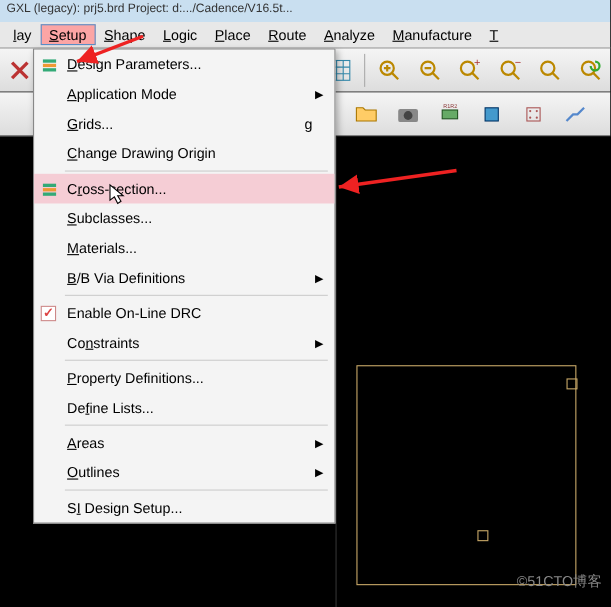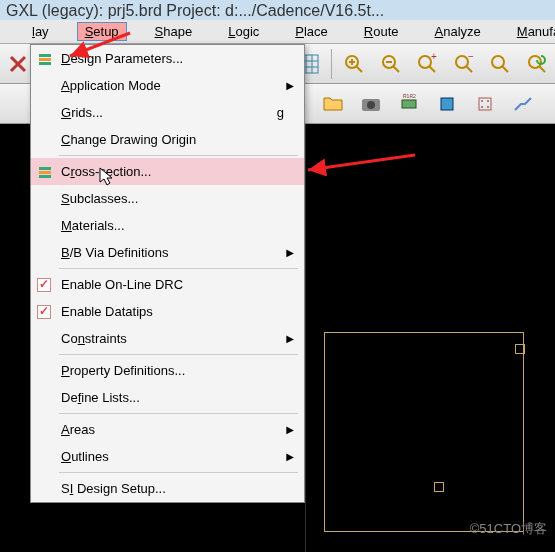--- a/index.html
+++ b/index.html
@@ -1,21 +1,21 @@
 <!DOCTYPE html>
 <html><head>
 <meta charset="utf-8">
 <style>
 * { margin: 0; padding: 0; box-sizing: border-box; font-family: "Segoe UI", Arial, sans-serif; }
 body { width: 555px; height: 552px; background: #000; overflow: hidden; position: relative; }
 
-.title-bar { background: #c9dff0; height: 20px; padding: 2px 6px; font-size: 16px; color: #333; white-space: nowrap; overflow: hidden; }
+.title-bar { background: #c9dff0; height: 20px; padding: 2px 6px; font-size: 11px; color: #333; white-space: nowrap; overflow: hidden; }
 
 .menu-bar { background: #e8e8e8; height: 24px; display: flex; align-items: center; padding: 0 4px; border-bottom: 1px solid #aaa; font-size: 13px; }
-.menu-item { padding: 2px 8px; cursor: pointer; position: relative; margin-left: 20px; }
+.menu-item { padding: 2px 8px; cursor: pointer; position: relative; }
 .menu-item.open { background: #fca5a5; border: 1px solid #5a8fc8; padding: 1px 7px; }
 .menu-item u { text-decoration: underline; }
 
 .toolbar-row { background: linear-gradient(#f5f5f5, #ddd); height: 40px; display: flex; align-items: center; padding: 2px; border-bottom: 1px solid #999; gap: 4px; }
 .tool-btn { width: 34px; height: 34px; display: flex; align-items: center; justify-content: center; border: 1px solid transparent; border-radius: 3px; }
 .tool-btn svg { width: 24px; height: 24px; }
 .toolbar-sep { width: 1px; height: 30px; background: #aaa; margin: 0 2px; }
 
 .dropdown {
   position: absolute; left: 30px; top: 44px; width: 275px;
@@ -212,24 +212,20 @@
     <div class="dd-row">
       <span><u>B</u>/B Via Definitions</span>
       <span class="arrow">▶</span>
     </div>
     <div class="dd-sep"></div>
     <div class="dd-row">
       <span class="dd-check"></span>
       <span>Enable On-Line DRC</span>
     </div>
     <div class="dd-row">
-      <span class="dd-check"></span>
-      <span>Enable Datatips</span>
-    </div>
-    <div class="dd-row">
       <span>Co<u>n</u>straints</span>
       <span class="arrow">▶</span>
     </div>
     <div class="dd-sep"></div>
     <div class="dd-row">
       <span><u>P</u>roperty Definitions...</span>
     </div>
     <div class="dd-row">
       <span>De<u>f</u>ine Lists...</span>
     </div>

